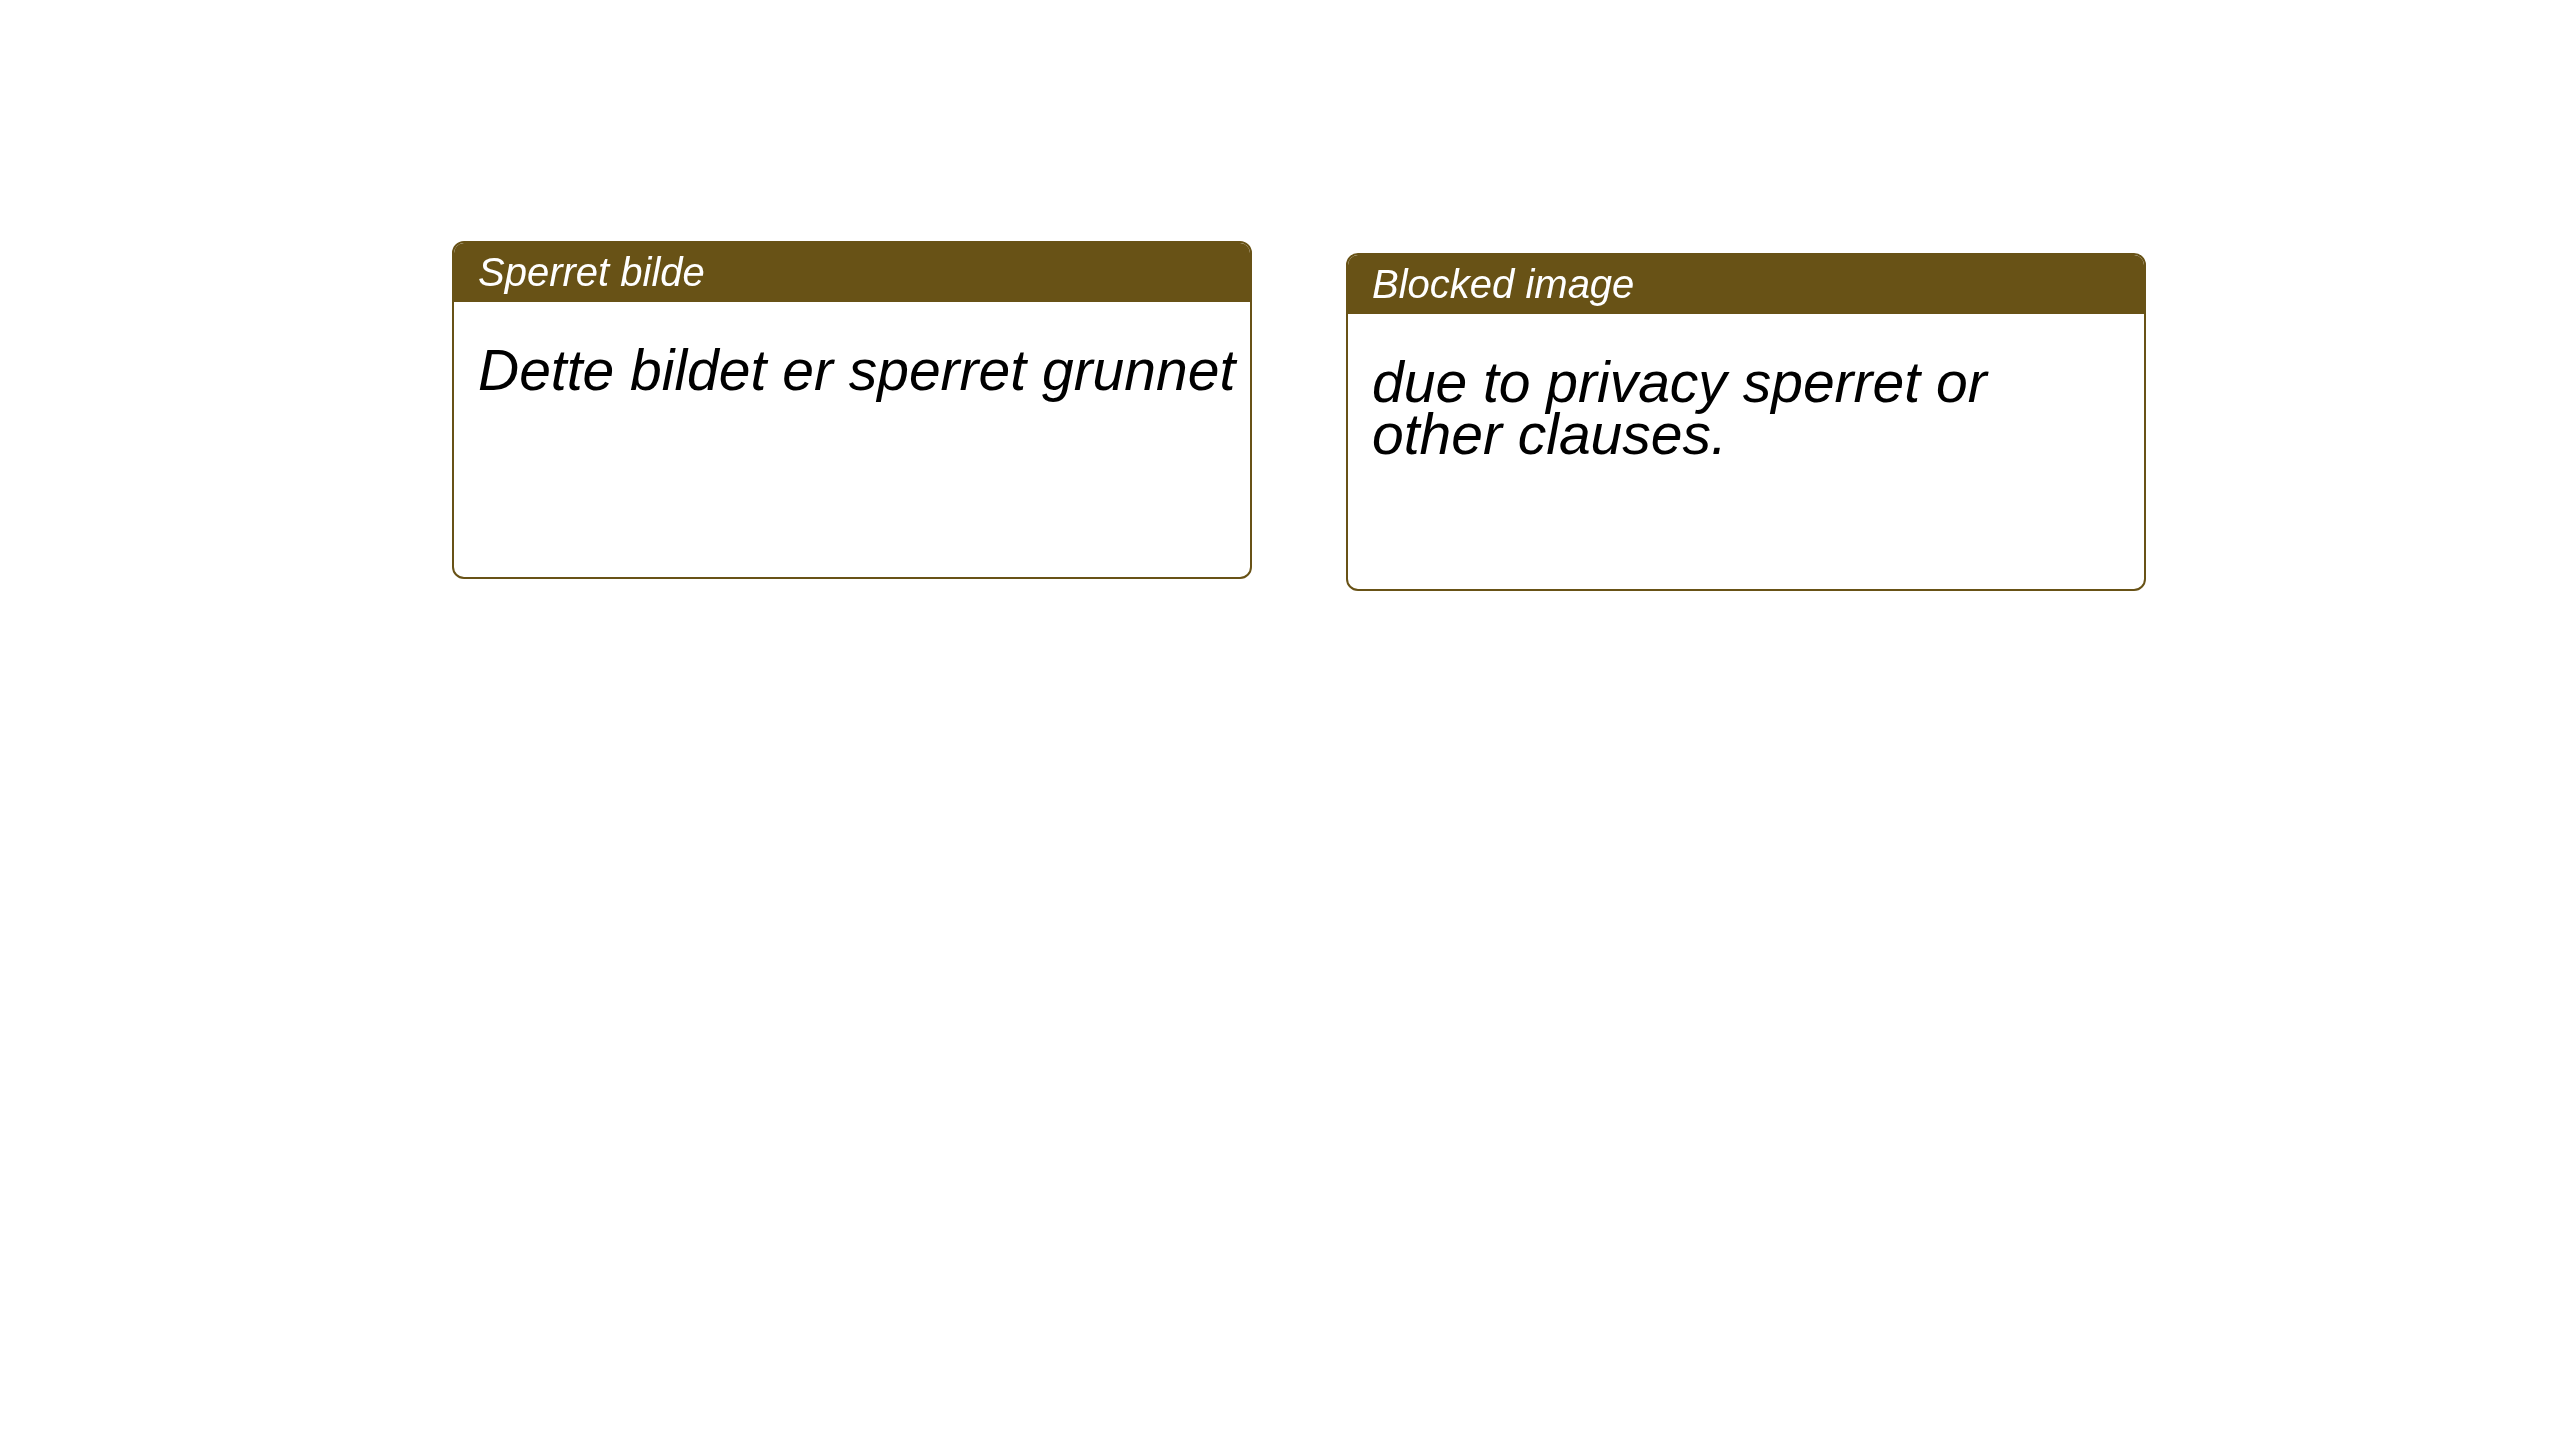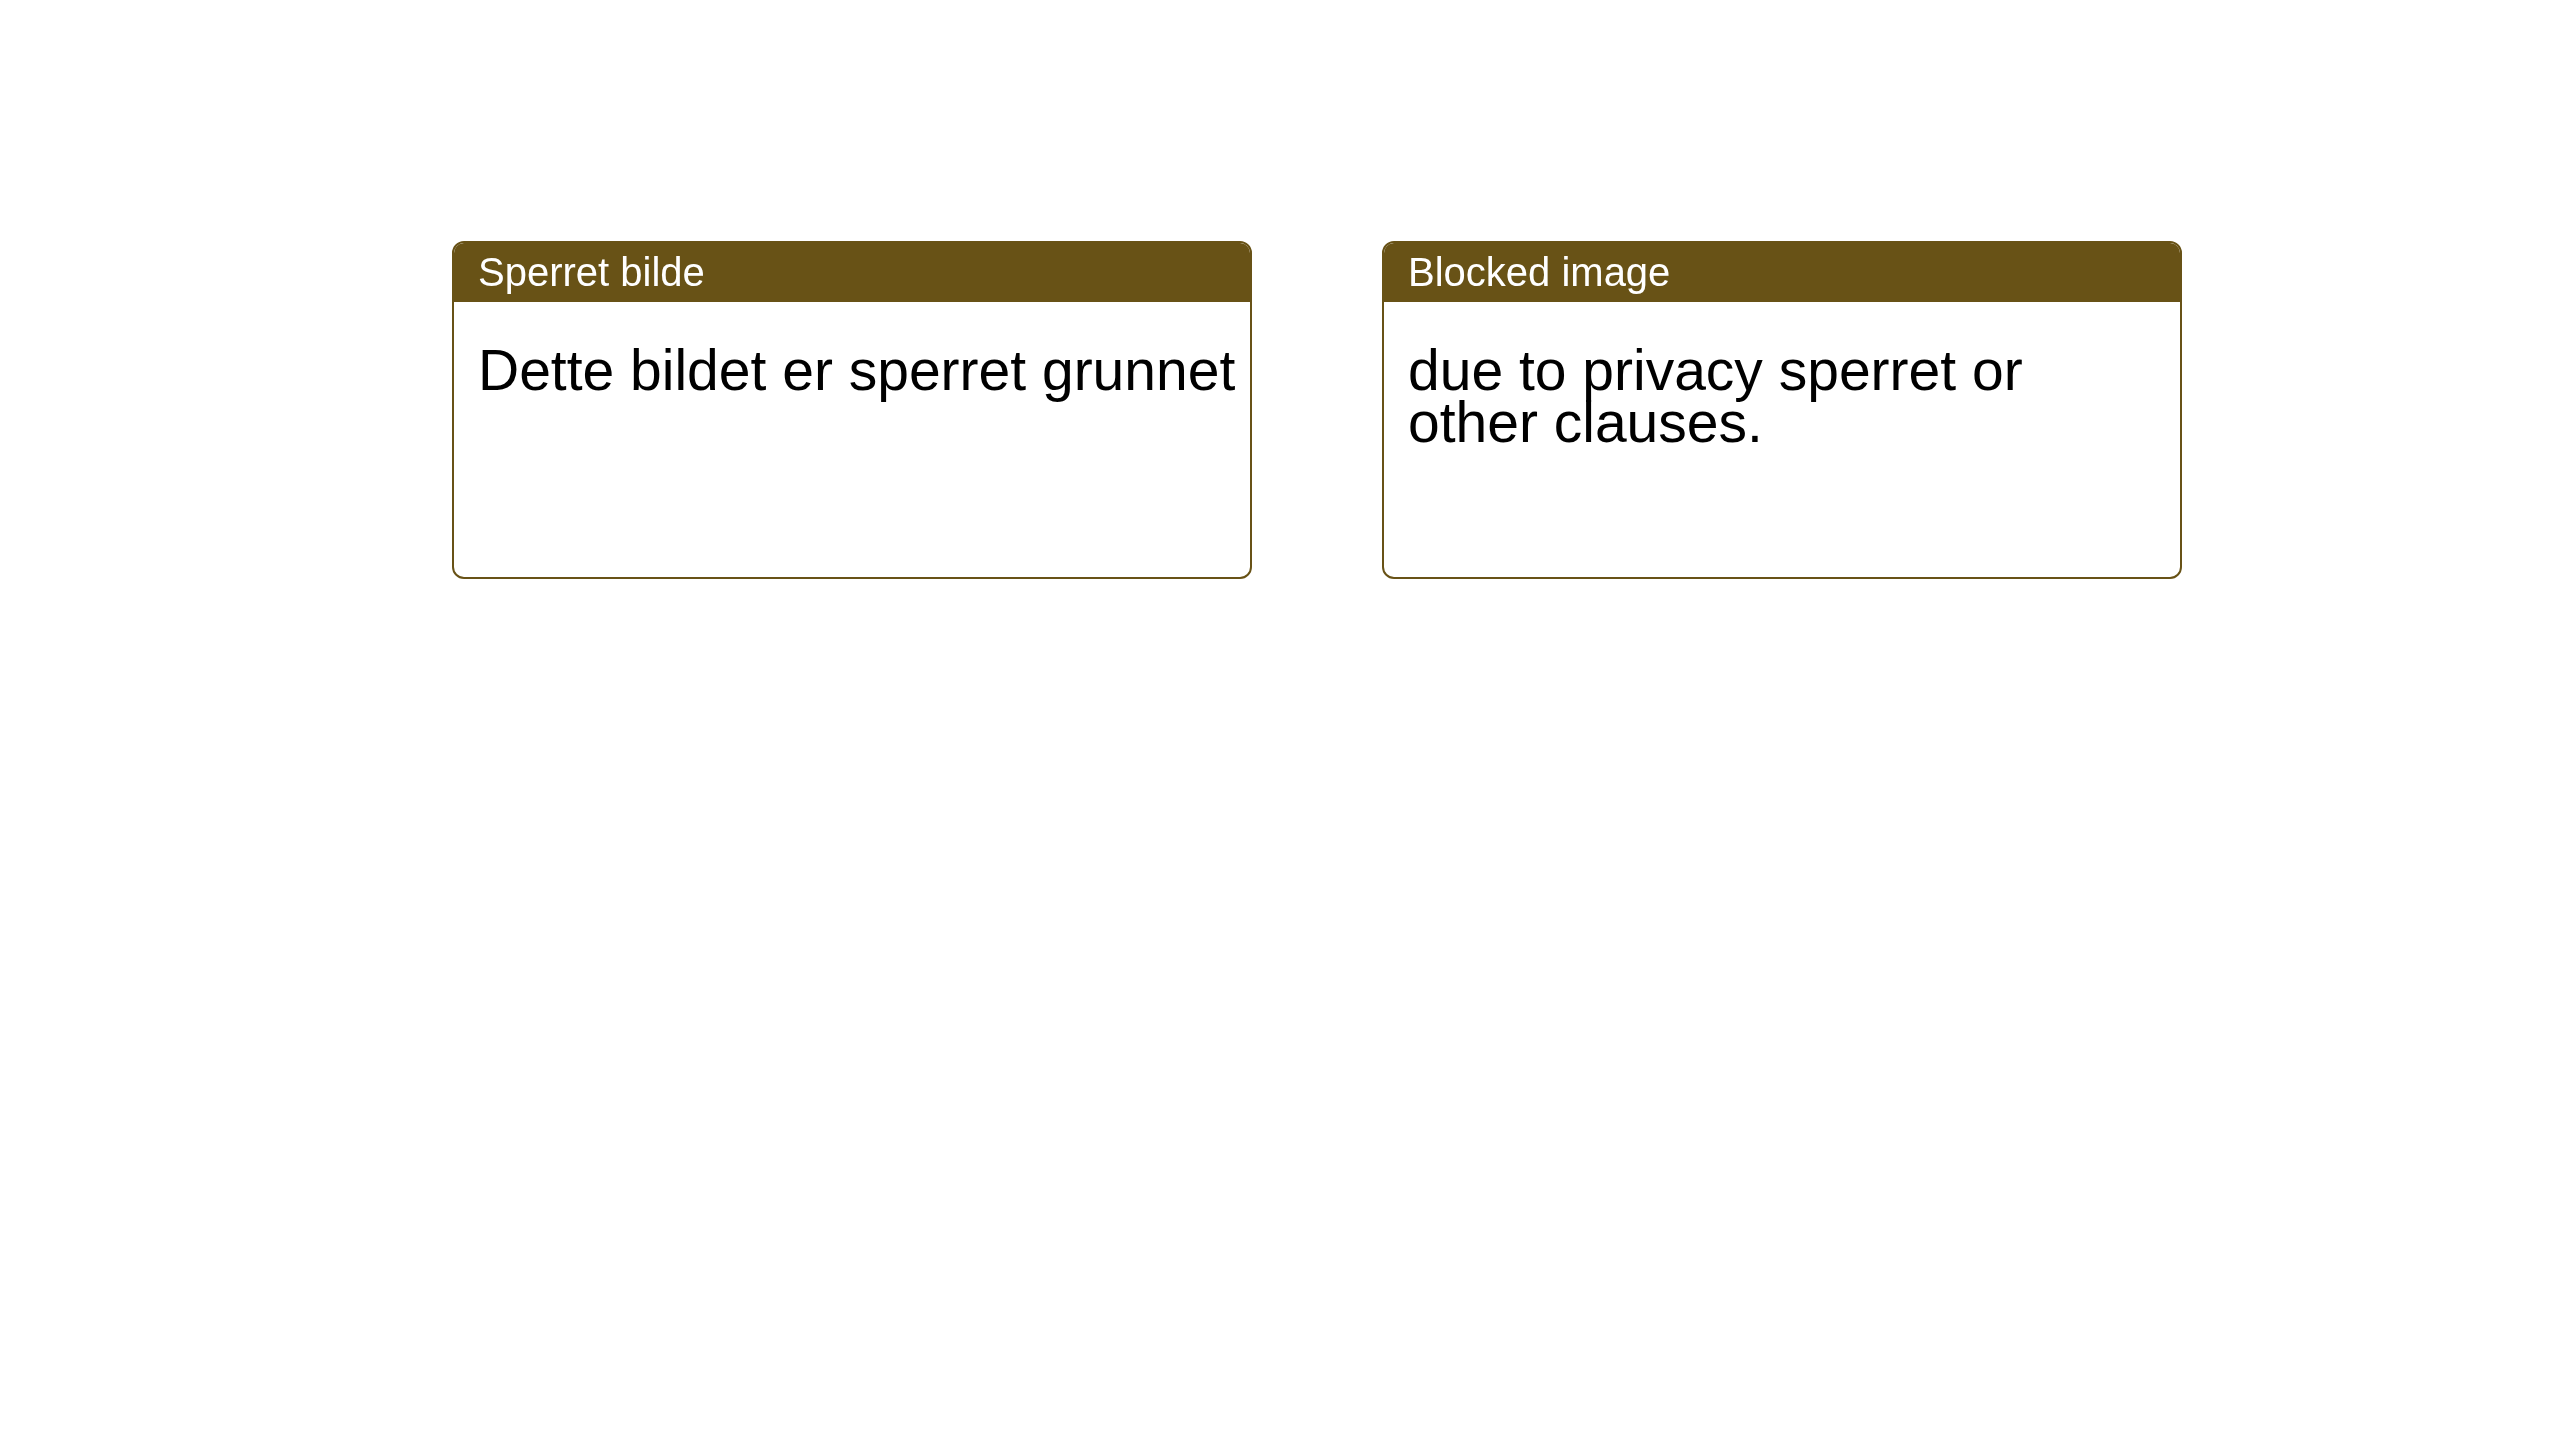--- a/index.html
+++ b/index.html
@@ -15,33 +15,34 @@
     height: 1440px;
     background: var(--page-bg);
     font-family: "Liberation Sans", sans-serif;
     overflow: hidden;
   }
   .page {
     position: relative;
     width: 2096px;
     height: 1440px;
     background: var(--page-bg);
+    font-style: italic;
   }
   .notice-card {
     position: absolute;
     top: 241px;
     width: 800px;
     height: 338px;
     background: #ffffff;
     border: 2px solid var(--card-border);
     border-radius: 12px;
     overflow: hidden;
   }
   .notice-card.norwegian { left: 452px; }
-  .notice-card.english  { left: 1382px; }
+  .notice-card.english  { left: 1346px; margin-top: 12px; }
   .card-header {
     height: 59px;
     background: var(--header-bg);
     display: flex;
     align-items: center;
     padding: 0 24px;
     border-radius: 9px 9px 0 0;
   }
   .card-title {
     color: var(--header-text);

